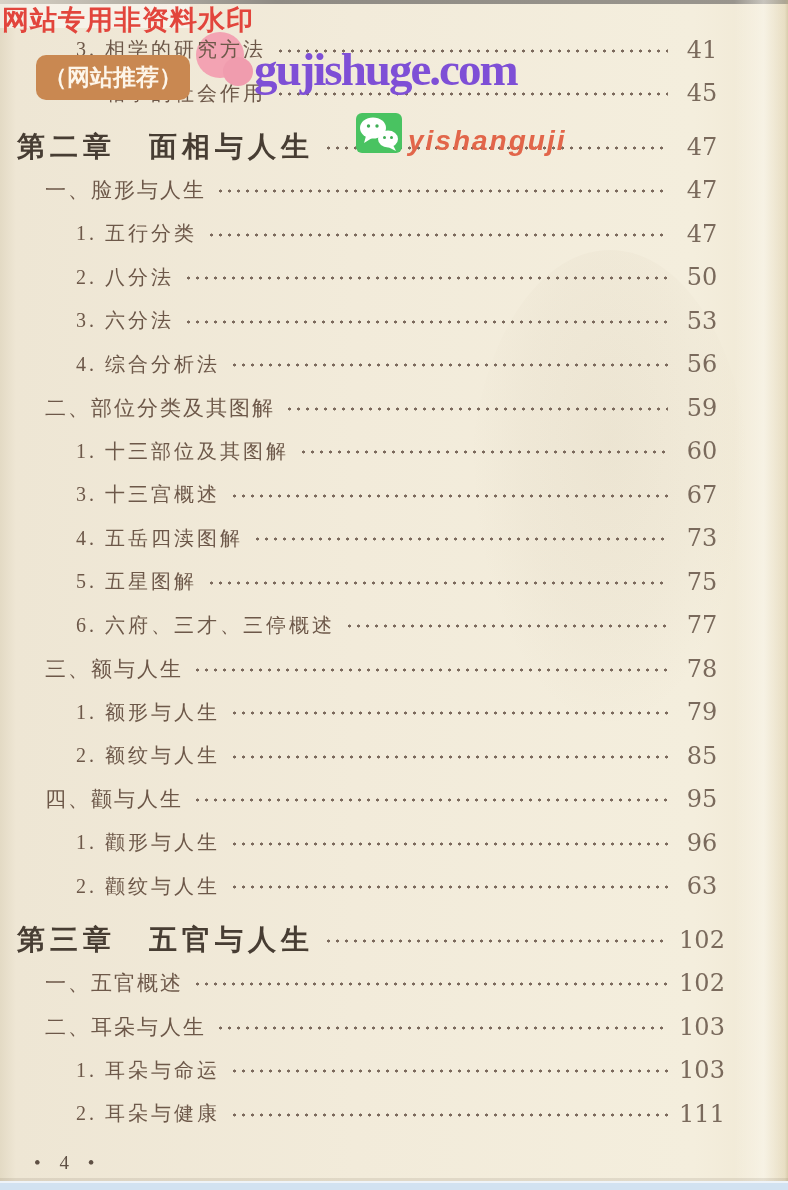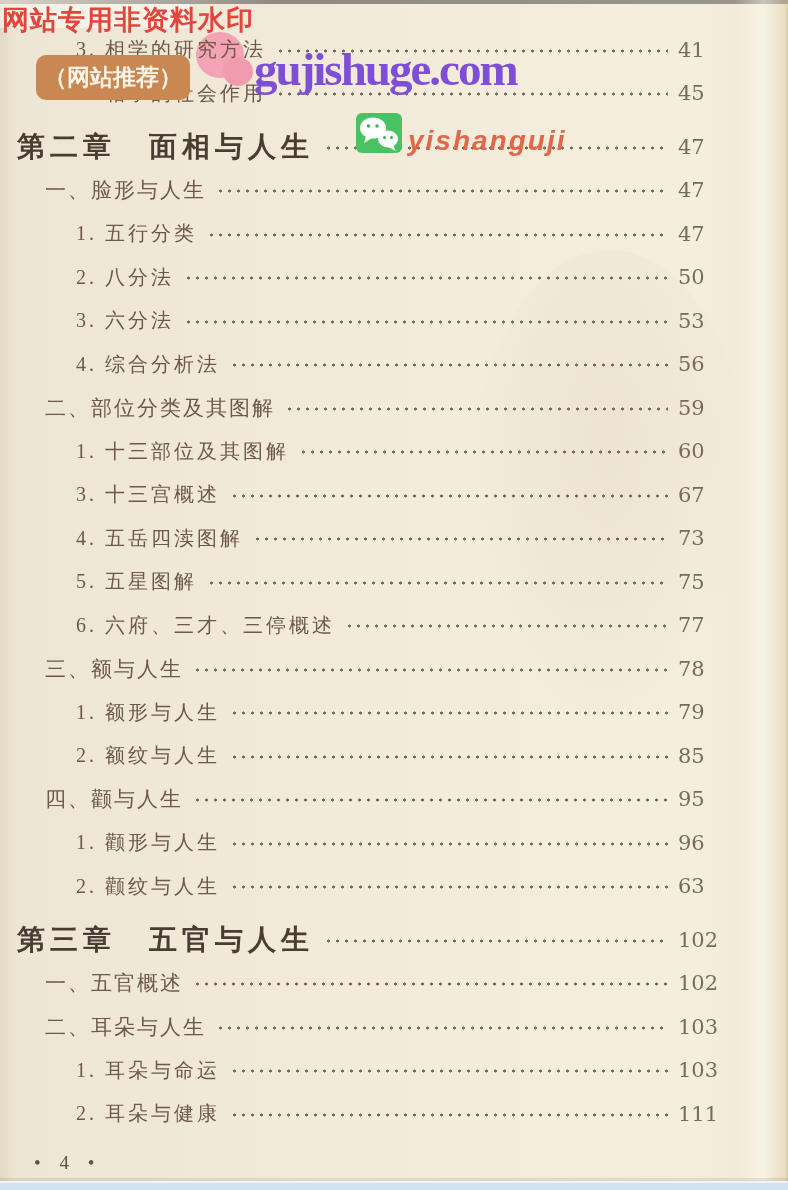--- a/index.html
+++ b/index.html
@@ -33,21 +33,21 @@
   .toc-label{white-space:nowrap;color:var(--ink);}
   .level-chapter{margin-top:10px;}
   .level-chapter .toc-label{padding-left:17px;font-size:28px;font-weight:bold;
     letter-spacing:5px;color:var(--ink-strong);
     font-family:"Liberation Sans","DejaVu Sans",sans-serif;}
   .level-section .toc-label{padding-left:45px;font-size:21px;letter-spacing:2px;}
   .level-item .toc-label{padding-left:76px;font-size:20px;letter-spacing:3px;}
   .dots{flex:1;height:10px;margin:2px 10px 0 10px;
     background-image:radial-gradient(circle,var(--dot) 1.3px,rgba(123,105,92,0) 1.8px);
     background-size:9px 10px;background-repeat:repeat-x;background-position:0 50%;}
-  .toc-page{min-width:48px;text-align:left;font-size:21px;color:var(--page-num);
+  .toc-page{min-width:48px;text-align:center;font-size:24px;color:var(--page-num);
     font-family:"DejaVu Serif","Liberation Serif",serif;}
 
   
   .corner-wm{position:absolute;top:2px;left:2px;z-index:5;font-size:27px;font-weight:bold;
     color:var(--red-watermark);letter-spacing:1px;
     font-family:Liberation Mono, monospace;text-align:center;}
   .flower{position:absolute;left:196px;top:32px;z-index:0;}
   .flower i{position:absolute;display:block;border-radius:50%;background:var(--flower-pink);}
   .flower .c1{left:0;top:0;width:48px;height:46px;}
   .flower .c2{left:27px;top:25px;width:30px;height:29px;background:#f09cae;}

